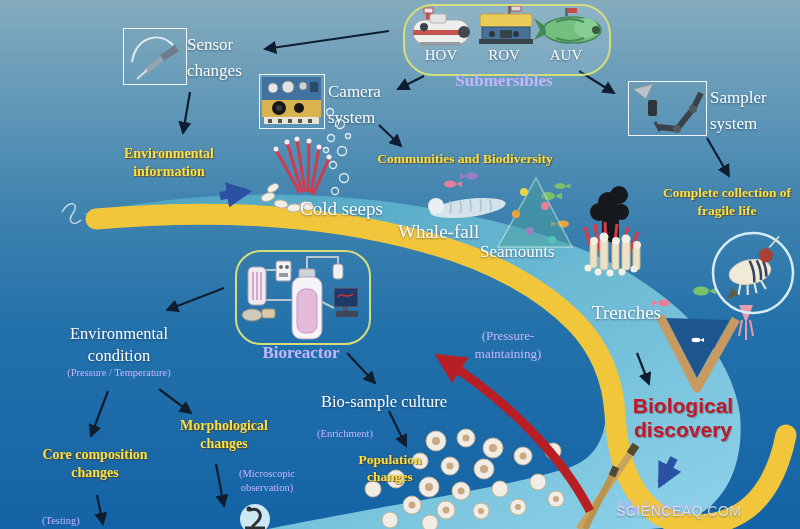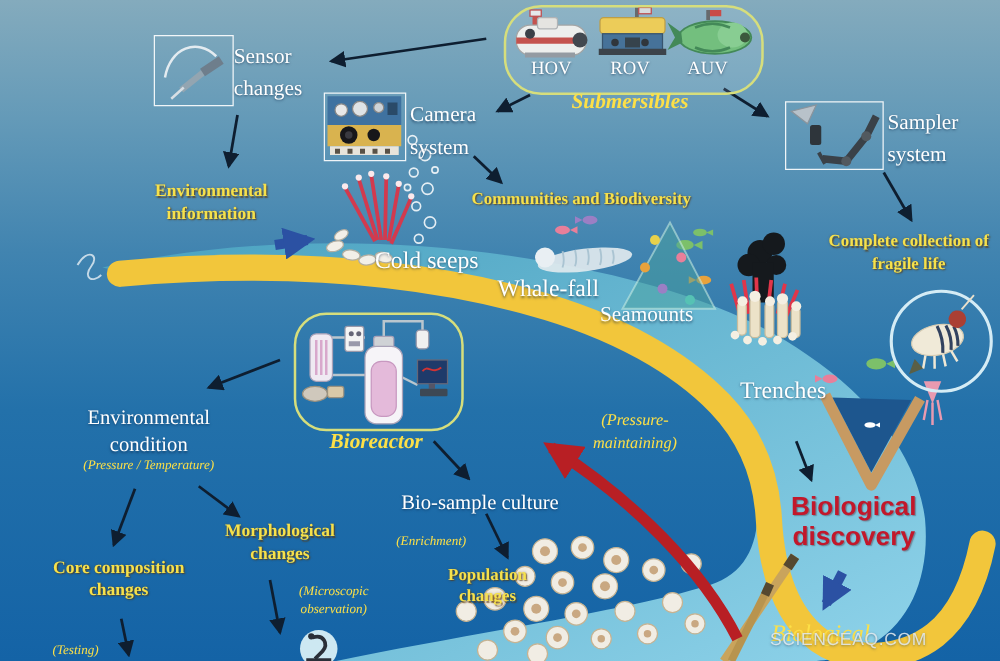--- a/index.html
+++ b/index.html
@@ -4,21 +4,21 @@
 <style>
   html,body{margin:0;padding:0;background:#222;}
   #stage{position:relative;width:800px;height:529px;overflow:hidden;
          font-family:"Liberation Serif", serif;}
   #scene{position:absolute;left:0;top:0;}
   .lb{position:absolute;color:#fff;line-height:1.3;
       text-shadow:0 1px 2px rgba(8,30,60,.55);}
   .center{text-align:center;}
   .yellow{color:#f6e14b;font-weight:bold;
       text-shadow:1px 1px 1px rgba(90,55,10,.65),0 0 2px rgba(90,55,10,.4);text-align:center;}
-  .navy{color:#fde047;text-shadow:none;font-style:italic;}
+  .navy{color:#c4b5fd;text-shadow:none;}
   .red{color:#c2182b;font-family:"Liberation Sans",sans-serif;font-weight:800;
       text-shadow:1px 1px 1px rgba(60,0,10,.35);}
   .bold{font-weight:bold;}
   .s11{font-size:10.5px;} .s115{font-size:13px;} .s135{font-size:13.5px;}
   .s14{font-size:14px;} .s15{font-size:15px;} .s165{font-size:16.5px;}
   .s17{font-size:17px;} .s19{font-size:19px;} .s23{font-size:21px;line-height:1.15;}
   .box{position:absolute;border:1.5px solid rgba(255,255,255,.9);}
   .greenbox{position:absolute;border:2px solid #d6de7c;border-radius:30px;
       background:rgba(210,235,245,.14);}
   #watermark{position:absolute;color:rgba(228,236,242,.85);

